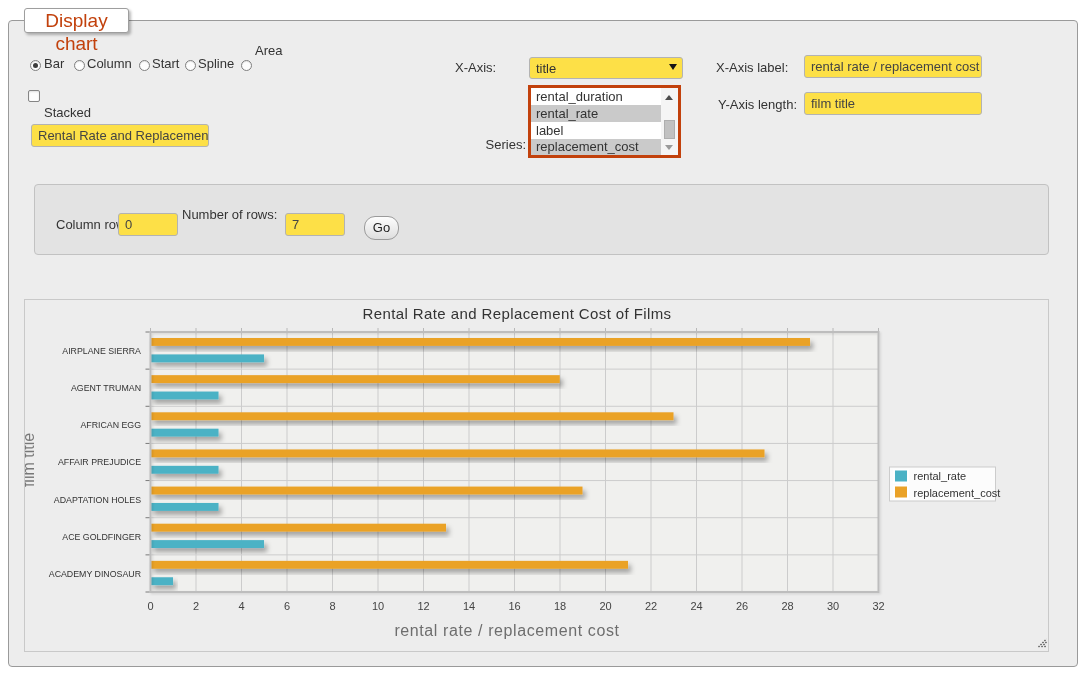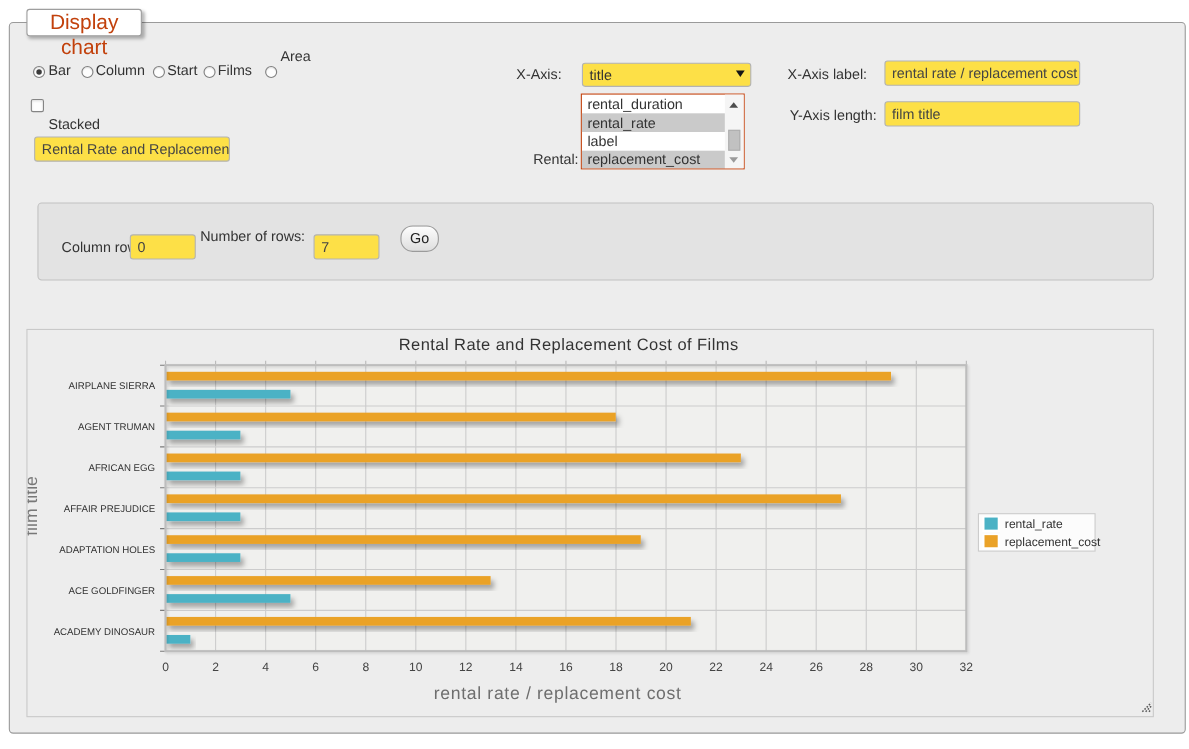--- a/index.html
+++ b/index.html
@@ -20,57 +20,57 @@
 
   <div class="abs" style="left:24px;top:8px;width:103px;height:23px;background:#fff;border:1px solid #9e9e9e;border-radius:3px;box-shadow:2px 2px 3px rgba(0,0,0,0.28);font-size:19px;font-weight:normal;color:#c2410c;line-height:23px;text-align:center;">Display chart</div>
 
   <div class="radio sel" style="left:30px;top:60px;"></div>
   <div class="abs lbl" style="left:44px;top:56px;">Bar</div>
   <div class="radio" style="left:74px;top:60px;"></div>
   <div class="abs lbl" style="left:87px;top:56px;text-align:right;">Column</div>
   <div class="radio" style="left:139px;top:60px;"></div>
   <div class="abs lbl" style="left:152px;top:56px;">Start</div>
   <div class="radio" style="left:185px;top:60px;"></div>
-  <div class="abs lbl" style="left:198px;top:56px;">Films</div>
+  <div class="abs lbl" style="left:198px;top:56px;">Spline</div>
   <div class="radio" style="left:241px;top:60px;"></div>
   <div class="abs lbl" style="left:255px;top:43px;">Area</div>
 
   <div class="cb" style="left:28px;top:90px;"></div>
   <div class="abs lbl" style="left:44px;top:105px;">Stacked</div>
 
   <div class="inp" style="left:31px;top:124px;width:170px;height:21px;">Rental Rate and Replacement Cost of Films</div>
 
-  <div class="abs lbl" style="left:455px;top:60px;width:70px;text-align:center;white-space:nowrap;">X-Axis:</div>
+  <div class="abs lbl" style="left:455px;top:60px;width:70px;text-align:left;white-space:nowrap;">X-Axis:</div>
   <div class="inp" style="left:529px;top:57px;width:146px;height:20px;color:#333;">title</div>
   <div class="abs" style="left:669px;top:64px;width:0;height:0;border-left:4.5px solid transparent;border-right:4.5px solid transparent;border-top:6px solid #151515;"></div>
 
-  <div class="abs" style="left:528px;top:85px;width:147px;height:67px;background:#fff;border:1px solid #c2410c;font-size:13px;color:#333;">
+  <div class="abs" style="left:528px;top:85px;width:147px;height:67px;background:#fff;border:3px solid #c2410c;font-size:13px;color:#333;">
     <div style="height:17px;line-height:17px;padding-left:5px;">rental_duration</div>
     <div style="height:17px;line-height:17px;padding-left:5px;background:#cacaca;width:125px;">rental_rate</div>
     <div style="height:17px;line-height:17px;padding-left:5px;">label</div>
     <div style="height:16px;line-height:16px;padding-left:5px;background:#cacaca;width:125px;">replacement_cost</div>
 
     <div style="position:absolute;right:0;top:0;width:17px;height:67px;background:#f5f5f5;"></div>
     <div style="position:absolute;right:5px;top:7px;width:0;height:0;border-left:4px solid transparent;border-right:4px solid transparent;border-bottom:5px solid #4d4d4d;"></div>
     <div style="position:absolute;right:3px;top:32px;width:11px;height:19px;background:#c1c1c1;border:1px solid #aeaeae;box-sizing:border-box;"></div>
     <div style="position:absolute;right:5px;bottom:5px;width:0;height:0;border-left:4px solid transparent;border-right:4px solid transparent;border-top:5px solid #9a9a9a;"></div>
   </div>
-  <div class="abs lbl" style="left:466px;top:137px;width:60px;text-align:right;white-space:nowrap;">Rental:</div>
+  <div class="abs lbl" style="left:466px;top:137px;width:60px;text-align:right;white-space:nowrap;">Series:</div>
 
   <div class="abs lbl" style="left:716px;top:60px;width:81px;white-space:nowrap;">X-Axis label:</div>
   <div class="inp" style="left:804px;top:55px;width:170px;height:21px;">rental rate / replacement cost</div>
   <div class="abs lbl" style="left:716px;top:97px;width:81px;text-align:right;white-space:nowrap;">Y-Axis length:</div>
   <div class="inp" style="left:804px;top:92px;width:170px;height:21px;">film title</div>
 
   <div class="abs" style="left:34px;top:184px;width:1013px;height:69px;background:#e3e3e3;border:1px solid #c2c2c2;border-radius:4px;"></div>
   <div class="abs lbl" style="left:56px;top:217px;">Column row:</div>
   <div class="inp" style="left:118px;top:213px;width:52px;height:21px;">0</div>
   <div class="abs lbl" style="left:182px;top:207px;">Number of rows:</div>
   <div class="inp" style="left:285px;top:213px;width:52px;height:21px;">7</div>
-  <div class="abs" style="left:364px;top:205px;width:33px;height:22px;background:linear-gradient(#fdfdfd,#dedede);border:1px solid #9b9b9b;border-radius:11px;font-size:13px;color:#222;line-height:22px;text-align:center;">Go</div>
+  <div class="abs" style="left:364px;top:216px;width:33px;height:22px;background:linear-gradient(#fdfdfd,#dedede);border:1px solid #9b9b9b;border-radius:11px;font-size:13px;color:#222;line-height:22px;text-align:center;">Go</div>
 
   <div class="abs" style="left:24px;top:299px;width:1023px;height:351px;border:1px solid #c9c9c9;">
 <svg width="1025" height="353" style="position:absolute;left:0;top:0">
 <defs>
           <filter id="bsh" x="-20%" y="-50%" width="140%" height="220%">
             <feDropShadow dx="3" dy="4" stdDeviation="2.5" flood-color="#000" flood-opacity="0.32"></feDropShadow>
           </filter>
           <filter id="gsh" x="-20%" y="-20%" width="140%" height="140%">
             <feDropShadow dx="1.2" dy="1.2" stdDeviation="1" flood-color="#000" flood-opacity="0.12"></feDropShadow>
           </filter>

